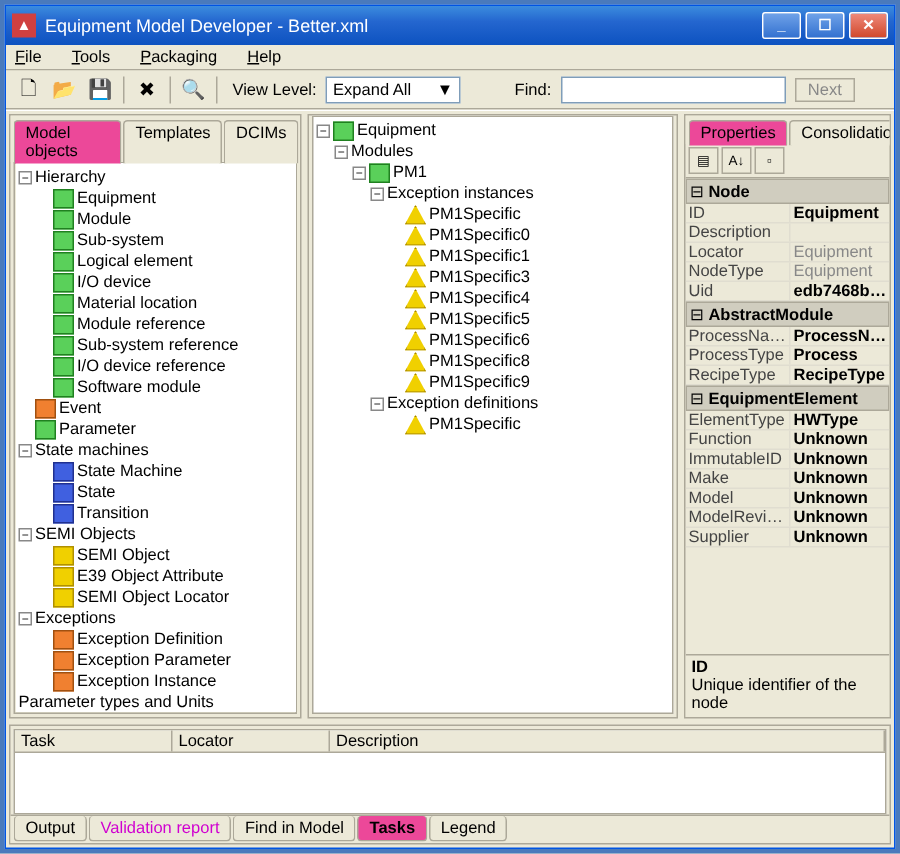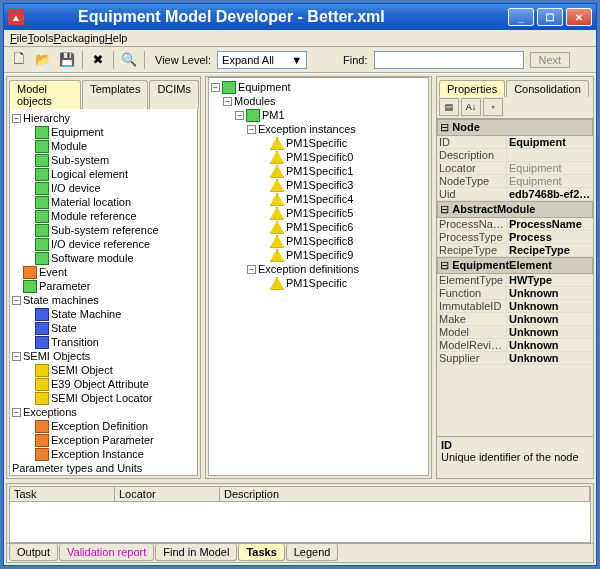--- a/index.html
+++ b/index.html
@@ -1,42 +1,42 @@
 <!DOCTYPE html>
 <html><head>
 <meta charset="utf-8">
 <style>
 * { box-sizing: border-box; margin: 0; padding: 0; font-family: Tahoma, sans-serif; font-size: 11px; }
 body { background: #4a7abc; padding: 3px; width: 600px; height: 569px; overflow: hidden; }
 .window { background: #ece9d8; border: 1px solid #0054e3; height: 100%; display: flex; flex-direction: column; }
 .titlebar { background: linear-gradient(to bottom, #3b8cde 0%, #2466cf 40%, #0d52c0 100%); height: 26px; display: flex; align-items: center; padding: 0 4px; color: white; }
 .titlebar .icon { width: 16px; height: 16px; background: #d04040; margin-right: 6px; display: inline-flex; align-items: center; justify-content: center; font-size: 10px; }
-.titlebar .title { flex: 1; font-weight: bold; font-size: 16px; margin-left: 48px; }
+.titlebar .title { flex: 1; font-weight: normal; font-size: 12px; }
 .win-btns { display: flex; gap: 3px; }
 .win-btn { width: 26px; height: 18px; border: 1px solid #fff; border-radius: 2px; background: linear-gradient(#6fa2e8,#3371d0); display: flex; align-items: center; justify-content: center; color: white; font-size: 10px; font-weight: bold; }
 .win-btn.close-b { background: linear-gradient(#ef8a7b,#d0482b); }
-.menubar { background: #ece9d8; padding: 2px 6px; display: flex; gap: 0; border-bottom: 1px solid #aca899; align-items: flex-end; }
+.menubar { background: #ece9d8; padding: 2px 6px; display: flex; gap: 20px; border-bottom: 1px solid #aca899; align-items: flex-end; }
 .menubar span { cursor: default; }
 .menubar span u { text-decoration: underline; }
 .toolbar { background: #ece9d8; padding: 2px 6px; display: flex; align-items: center; gap: 6px; border-bottom: 1px solid #aca899; height: 26px; }
 .tbtn { width: 18px; height: 18px; border: 1px solid transparent; display: flex; align-items: center; justify-content: center; font-size: 13px; }
 .tsep { width: 1px; height: 18px; background: #aca899; }
 .tlabel { margin-left: 4px; }
 .tselect { border: 1px solid #7f9db9; background: white; height: 18px; padding: 0 4px; width: 90px; display: flex; align-items: center; justify-content: space-between; }
 .tinput { border: 1px solid #7f9db9; background: white; height: 18px; width: 150px; }
 .nextb { border: 1px solid #aca899; background: #ece9d8; padding: 1px 8px; color: #888; }
 .content { flex: 1; display: flex; flex-direction: column; overflow: hidden; }
 .main3 { flex: 1; display: flex; overflow: hidden; border-top: 1px solid #fff; }
 .pane { border: 1px solid #aca899; background: #ece9d8; display: flex; flex-direction: column; overflow: hidden; margin: 2px; }
 .pane.left { width: 195px; }
 .pane.mid { flex: 1; }
-.pane.right { width: 158px; }
+.pane.right { width: 138px; }
 .tabstrip { display: flex; background: #ece9d8; padding-top: 2px; padding-left: 2px; }
 .tab { border: 1px solid #aca899; border-bottom: none; padding: 2px 7px; background: #ece9d8; margin-right: 1px; border-top-left-radius: 3px; border-top-right-radius: 3px; position: relative; top: 1px; }
-.tab.active { background: #fef9c3; z-index: 2; }
+.tab.active { background: #ec4899; z-index: 2; }
 .tabstrip-bot { display: flex; background: #ece9d8; border-top: 1px solid #aca899; padding-left: 2px; padding-top: 1px; }
 .tabstrip-bot .tab { border: 1px solid #aca899; border-top: none; border-bottom-left-radius: 3px; border-bottom-right-radius: 3px; top: -1px; }
 .tabstrip-bot .tab.active { font-weight: bold; }
 .tabstrip-bot .tab.magenta { color: #d000d0; }
 .panebody { flex: 1; background: white; border: 1px solid #aca899; margin: 0 2px 2px 2px; overflow: auto; padding: 2px; }
 .tree { line-height: 14px; }
 .tree ul { list-style: none; padding-left: 12px; }
 .tree li { white-space: nowrap; display: flex; align-items: center; }
 .tree li .ex { width: 9px; height: 9px; border: 1px solid #888; display: inline-flex; align-items: center; justify-content: center; font-size: 8px; margin-right: 2px; background: white; line-height: 7px; }
 .tree li .sp { width: 11px; display: inline-block; }

